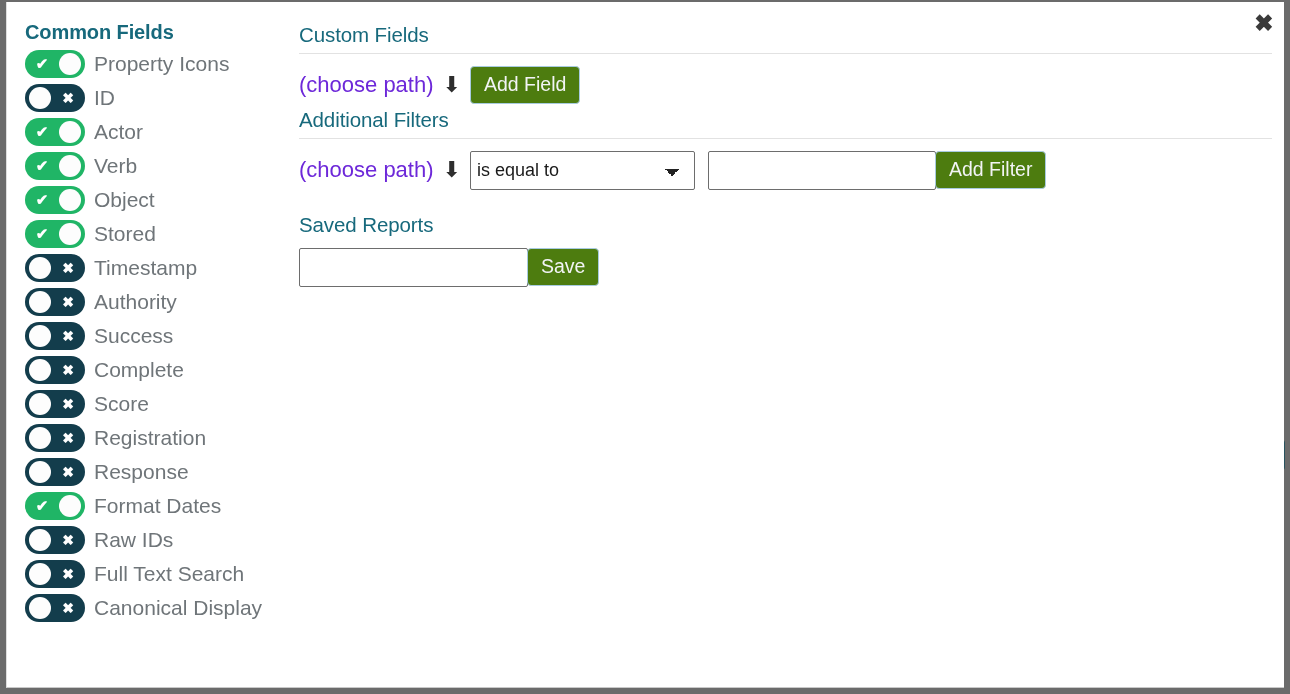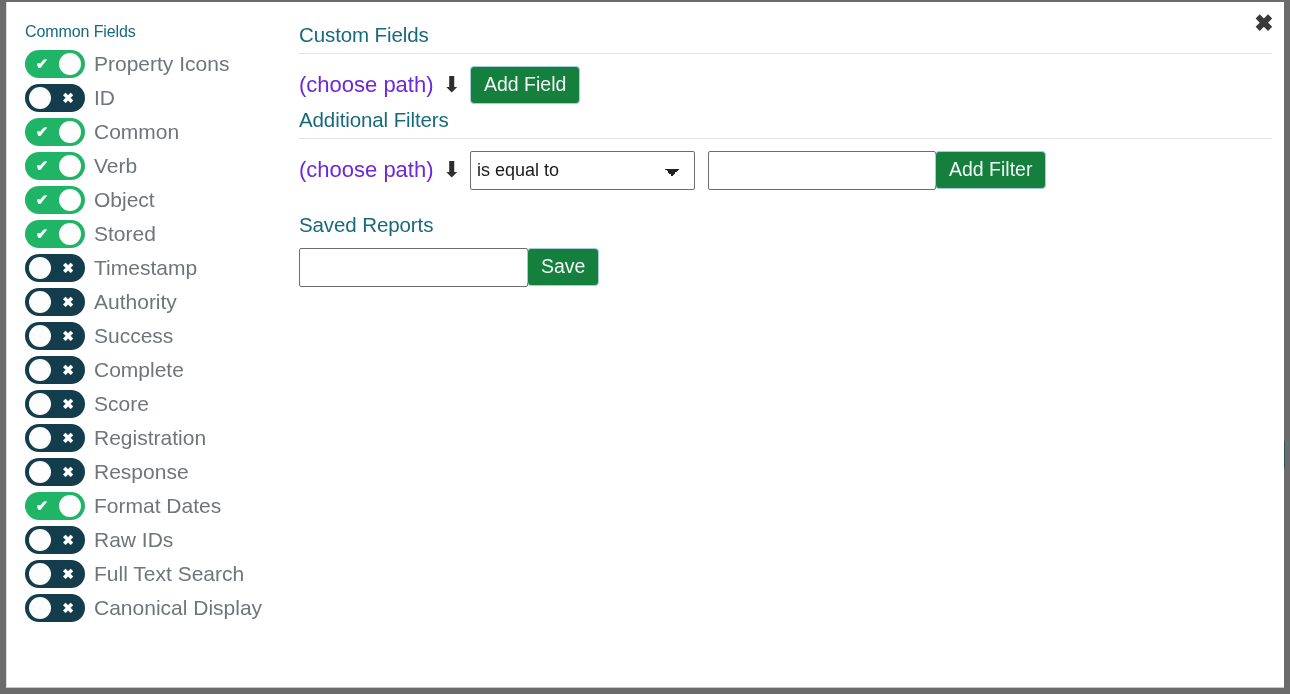--- a/index.html
+++ b/index.html
@@ -71,22 +71,22 @@
   
   .left-col {
     position: absolute;
     left: 18px;
     top: 18px;
     width: 260px;
   }
 
   .section-head {
     color: #17697c;
-    font-weight: normal;
-    font-size: 16px;
+    font-weight: bold;
+    font-size: 20px;
     letter-spacing: -0.1px;
     margin: 0 0 3px 0;
     line-height: 24px;
   }
   .section-head.second { margin-top: 14px; }
 
   .toggle-row {
     display: flex;
     align-items: center;
     height: 34px;
@@ -176,21 +176,21 @@
 
   .down-arrow {
     font-size: 22px;
     color: #2e2e2e;
     margin: 0 9px 0 9px;
     line-height: 22px;
     cursor: pointer;
   }
 
   .btn-disabled {
-    background: #15803d;
+    background: #4d7c0f;
     border: 1px solid #a8cbe0;
     border-radius: 4px;
     color: #f2f4f5;
     font-size: 19.5px;
     padding: 5px 13px 7px 13px;
     line-height: 24px;
     cursor: default;
     white-space: nowrap;
   }
 
@@ -264,21 +264,21 @@
         <span class="mark">✖</span>
       </div>
       <span class="toggle-label">ID</span>
     </div>
 
     <div class="toggle-row">
       <div class="switch on">
         <span class="mark">✔</span>
         <span class="knob"></span>
       </div>
-      <span class="toggle-label">Common</span>
+      <span class="toggle-label">Actor</span>
     </div>
 
     <div class="toggle-row">
       <div class="switch on">
         <span class="mark">✔</span>
         <span class="knob"></span>
       </div>
       <span class="toggle-label">Verb</span>
     </div>
 

